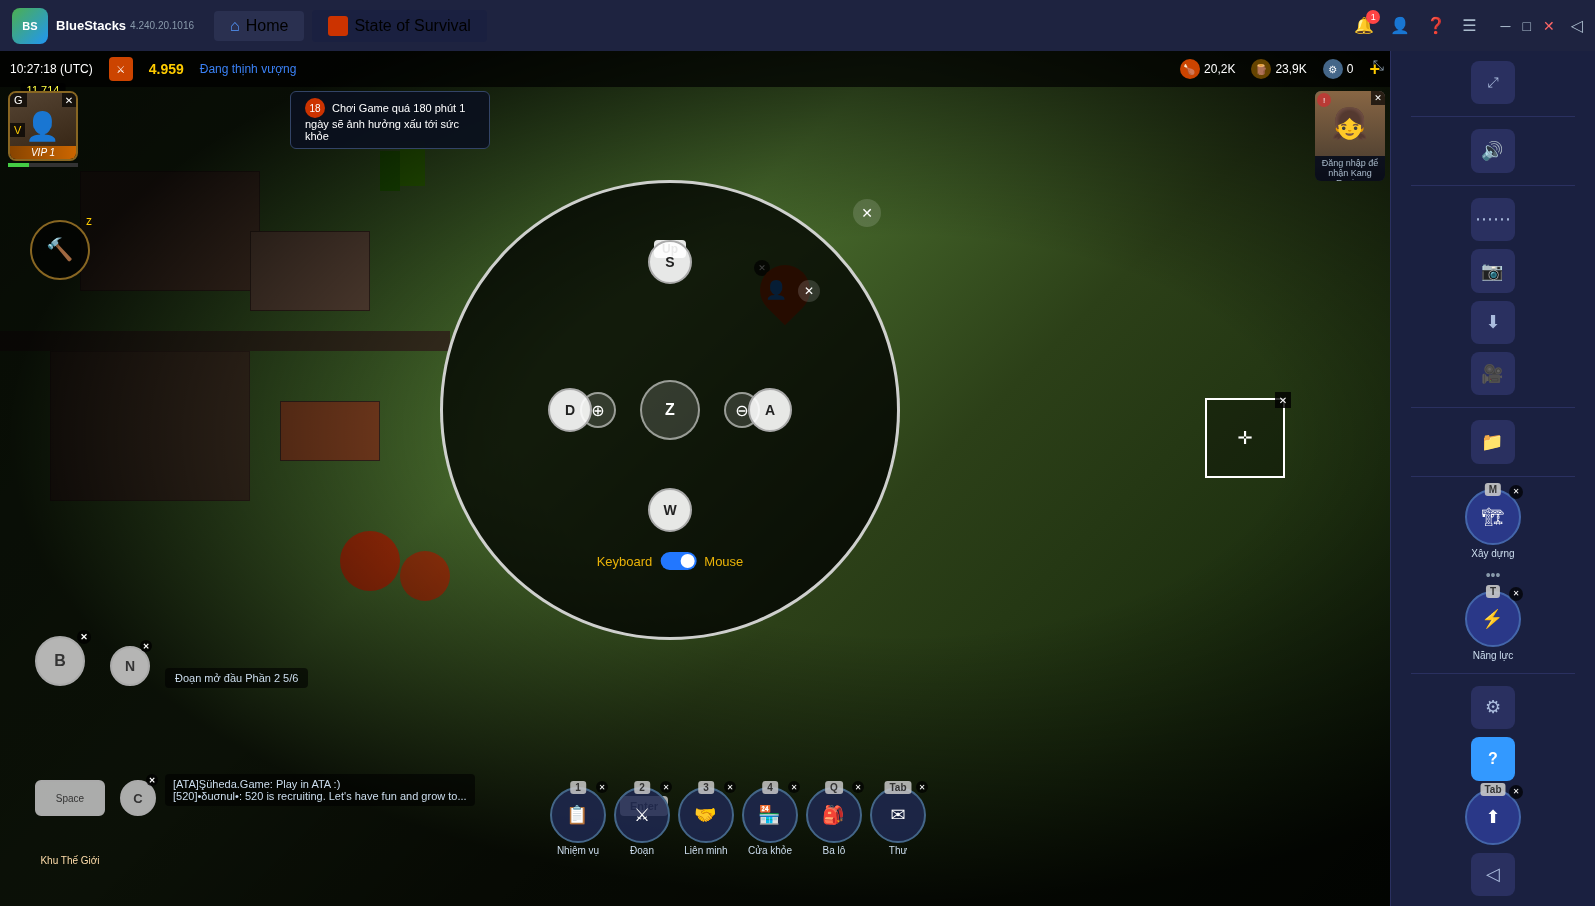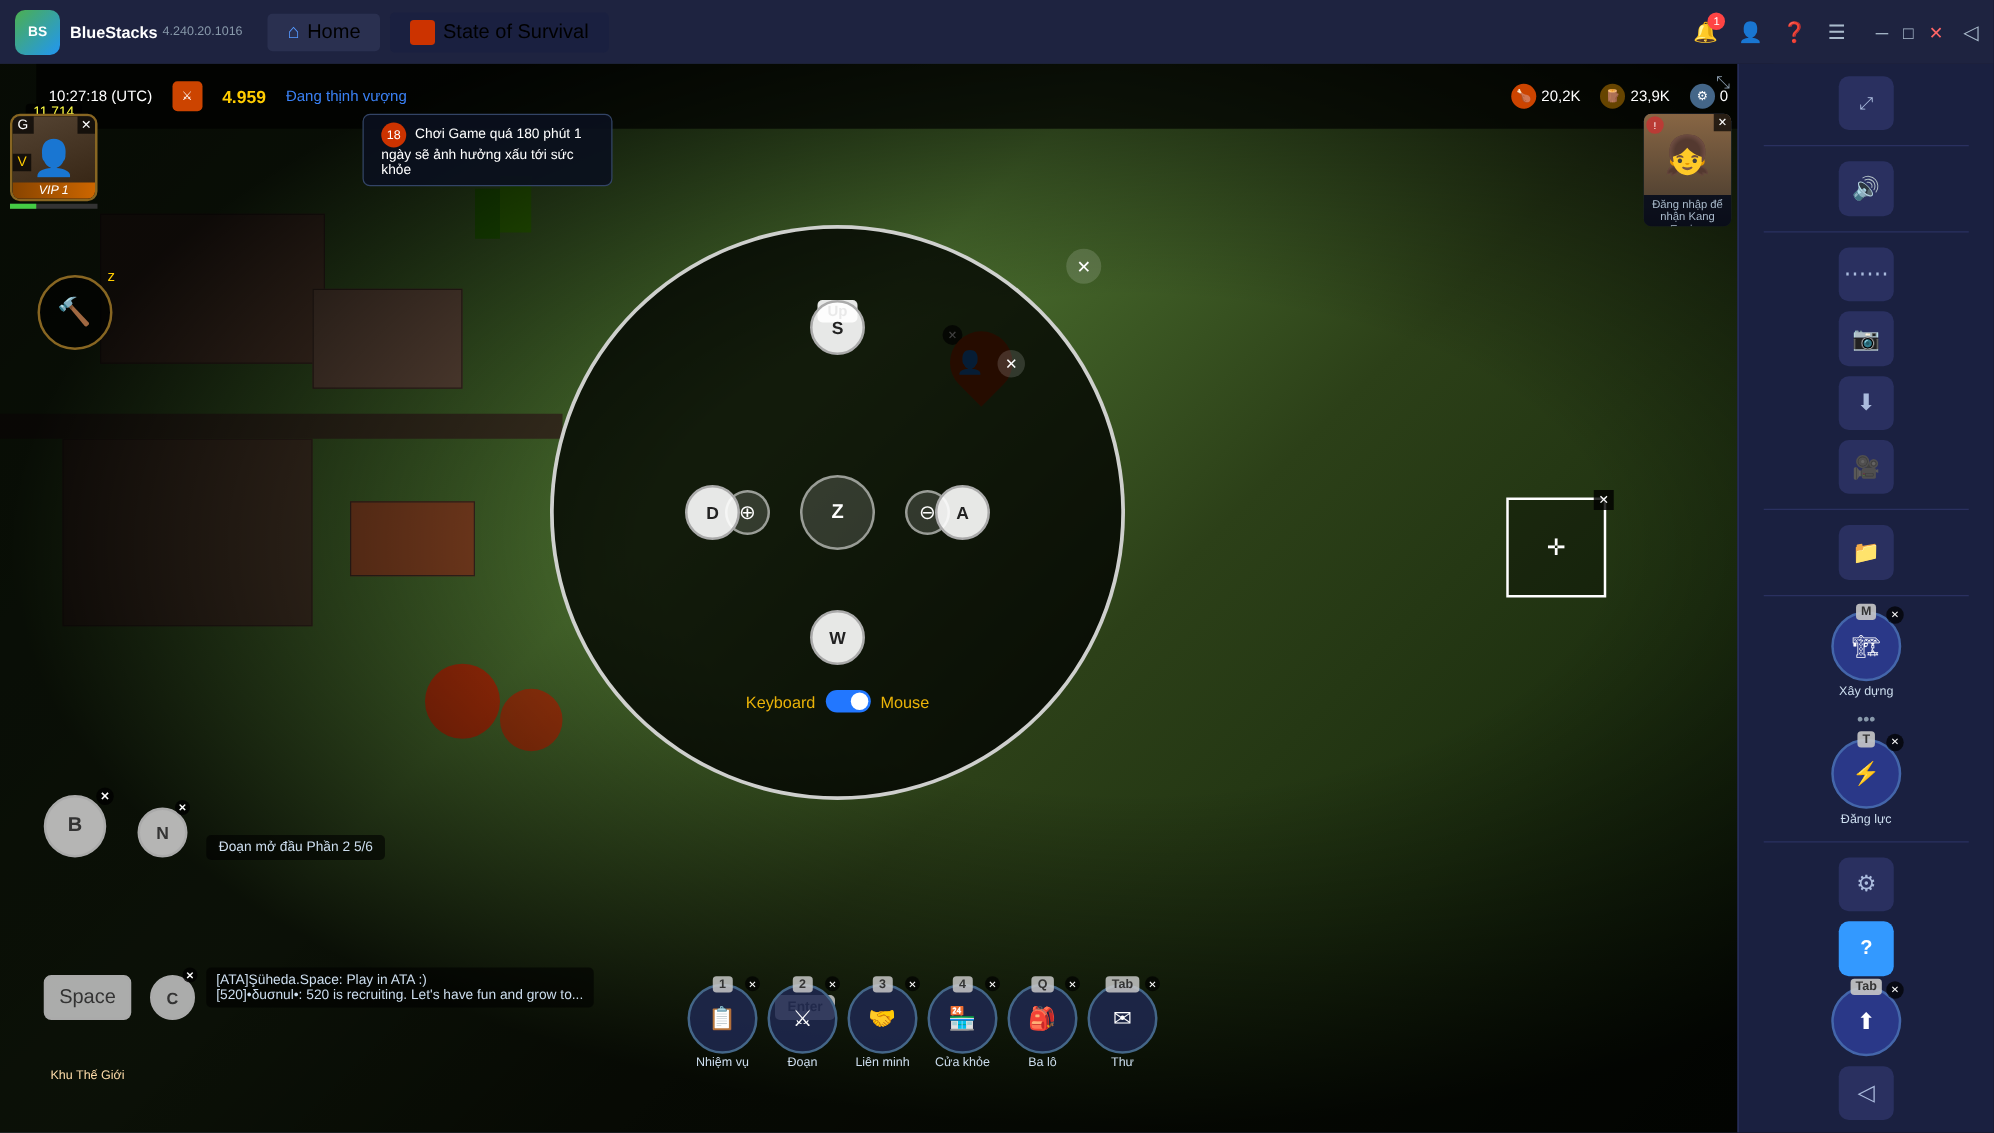--- a/index.html
+++ b/index.html
@@ -137,28 +137,27 @@
       font-size: 14px;
       cursor: pointer;
     }
 
     
     #game-status-bar {
       position: absolute;
       top: 51px;
       left: 0;
       width: 1390px;
-      height: 52px;
+      height: 36px;
       background: rgba(0,0,0,0.7);
       display: flex;
       align-items: center;
       z-index: 90;
       padding: 0 10px;
       gap: 16px;
-      margin-left: 29px;
     }
 
     .status-time {
       color: #ffffff;
       font-size: 12px;
     }
 
     .status-player-icon {
       width: 24px;
       height: 24px;
@@ -433,21 +432,21 @@
       left: 35px;
       z-index: 95;
       width: 70px;
       height: 36px;
       border-radius: 6px;
       background: rgba(200,200,200,0.85);
       border: 2px solid #aaa;
       display: flex;
       align-items: center;
       justify-content: center;
-      font-size: 16px;
+      font-size: 10px;
       cursor: pointer;
       color: #333;
     }
 
     
     #c-button {
       position: absolute;
       bottom: 90px;
       left: 120px;
       z-index: 95;
@@ -1161,21 +1160,21 @@
 <div id="n-button" style="position:absolute;bottom:220px;left:110px;z-index:95;width:40px;height:40px;border-radius:50%;background:rgba(200,200,200,0.9);border:2px solid #aaa;display:flex;align-items:center;justify-content:center;font-weight:bold;font-size:14px;color:#333;">
   <span style="position:absolute;top:-8px;right:-4px;background:rgba(0,0,0,0.8);color:white;font-size:8px;width:12px;height:12px;border-radius:50%;display:flex;align-items:center;justify-content:center;">✕</span>
   <span>N</span>
 </div>
 
 <div style="position:absolute;bottom:218px;left:165px;z-index:95;background:rgba(0,0,0,0.6);border-radius:4px;padding:4px 10px;color:#ccddee;font-size:11px;">
   <span>Đoạn mở đầu Phần 2 5/6</span>
 </div>
 
 <div id="chat-bar">
-  <div>[ATA]Şüheda.Space: Play in ATA :)</div>
+  <div>[ATA]Şüheda.Game: Play in ATA :)</div>
   <div>[520]•δuσnul•: 520 is recruiting. Let's have fun and grow to...</div>
 </div>
 
 <div id="space-button">
   <span>Space</span>
 </div>
 
 <div id="world-map-btn">
   <span>Khu Thế Giới</span>
 </div>
@@ -1264,21 +1263,21 @@
   </div>
 
   <div class="sidebar-three-dots">•••</div>
 
   <div class="sidebar-big-btn">
     <div class="sidebar-big-circle">
       <span class="sidebar-big-key">T</span>
       <div class="sidebar-big-close">✕</div>
       <span>⚡</span>
     </div>
-    <span class="sidebar-big-label">Đăng lực</span>
+    <span class="sidebar-big-label">Năng lực</span>
   </div>
 
   <div class="sidebar-divider"></div>
 
   <div class="sidebar-icon-btn">⚙</div>
 
   <div class="sidebar-icon-btn active" style="background:#3399ff;color:white;font-weight:bold;font-size:16px;">?</div>
 
   <div class="sidebar-big-btn">
     <div class="sidebar-big-circle">

